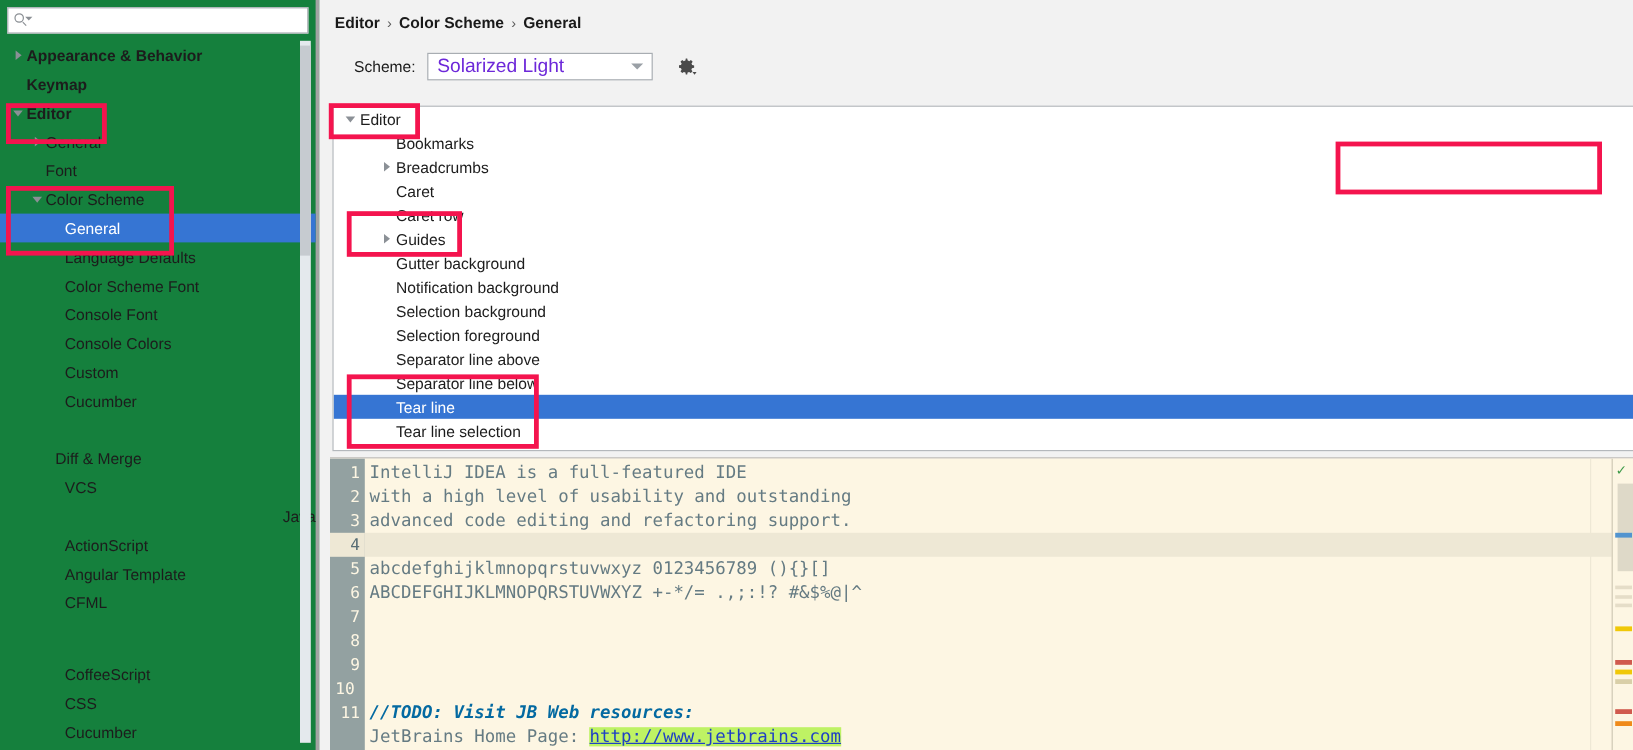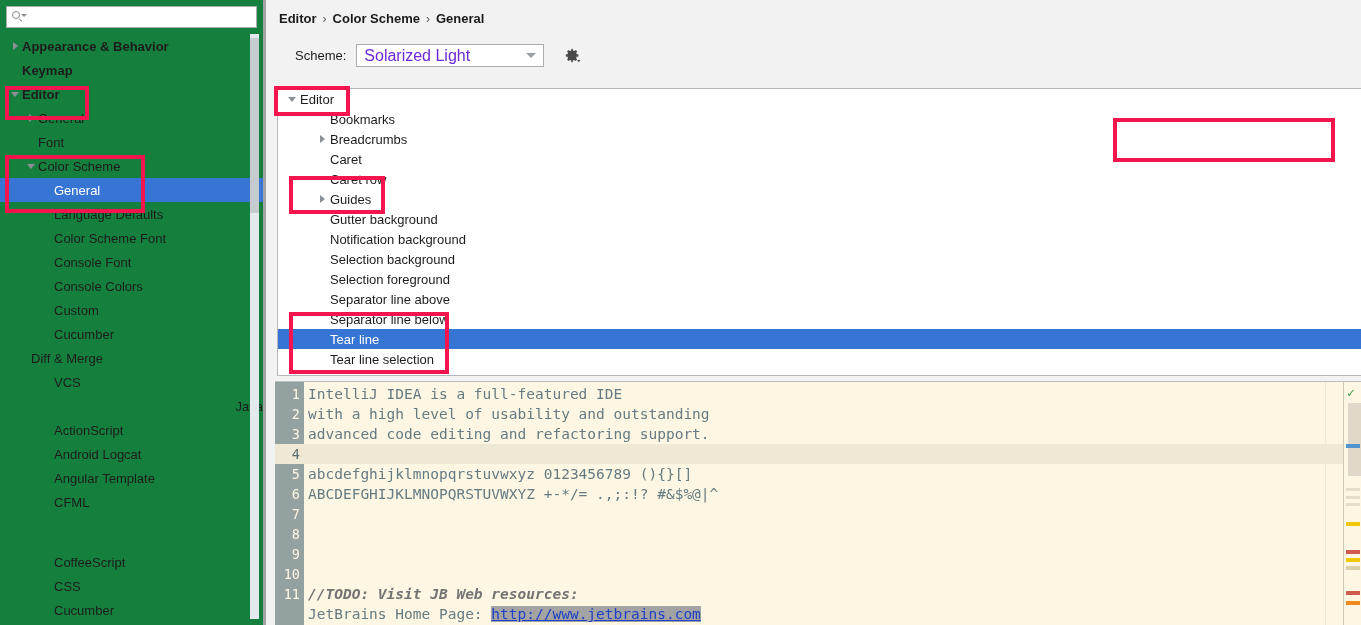--- a/index.html
+++ b/index.html
@@ -144,22 +144,22 @@
     color: #fdf6e3; font-size: 13.5px; line-height: 20px;
   }
   .gutter-num.caretrow { background: #eee8d5; color: #586e75; }
   .code-line {
     position: absolute; left: 33px; height: 20px; line-height: 20px;
     white-space: pre; color: #657b83;
   }
   .code-line.caretrow-bg {
     left: 29px; right: 0; background: #eee8d5;
   }
-  .tok-todo { color: #737373; font-weight: bold; font-style: italic; }
-  .tok-link { color: #1f40c4; text-decoration: underline; background: #a3a3a3; }
+  .tok-todo { color: #0369a1; font-weight: bold; font-style: italic; }
+  .tok-link { color: #1f40c4; text-decoration: underline; background: #bef264; }
   #right-margin {
     position: absolute; left: 1050px; top: 0; width: 1px; height: 244px;
     background: #eee8d5;
   }
   #marker-bar {
     position: absolute; right: 0; top: 0; width: 18px; height: 244px;
     background: #fdf6e3; border-left: 1px solid #cfc9b5;
   }
   .marker { position: absolute; left: 2px; width: 14px; }
   #ok-check {
@@ -246,39 +246,35 @@
           <span class="tree-label">Console Colors</span>
         </div>
         <div class="tree-row" style="padding-left: 40px;">
           <span class="tw"></span>
           <span class="tree-label">Custom</span>
         </div>
         <div class="tree-row" style="padding-left: 40px;">
           <span class="tw"></span>
           <span class="tree-label">Cucumber</span>
         </div>
-        <div class="tree-row" style="padding-left: 17px;">
+        <div class="tree-row" style="padding-left: 32px; margin-top: 24px;">
           <span class="tw"></span>
           <span class="tree-label">Diff &amp; Merge</span>
         </div>
         <div class="tree-row" style="padding-left: 40px;">
           <span class="tw"></span>
           <span class="tree-label">VCS</span>
         </div>
         <div class="tree-row" style="padding-left: 48px; justify-content: flex-end;">
           <span class="tw"></span>
           <span class="tree-label">Java</span>
         </div>
         <div class="tree-row" style="padding-left: 40px;">
           <span class="tw"></span>
           <span class="tree-label">ActionScript</span>
-        </div>
-        <div class="tree-row" style="padding-left: 40px;">
-          <span class="tw"></span>
-          <span class="tree-label">Android Logcat</span>
         </div>
         <div class="tree-row" style="padding-left: 40px;">
           <span class="tw"></span>
           <span class="tree-label">Angular Template</span>
         </div>
         <div class="tree-row" style="padding-left: 40px;">
           <span class="tw"></span>
           <span class="tree-label">CFML</span>
         </div>
         <div class="tree-row" style="padding-left: 40px; margin-top: 36px;">
@@ -401,21 +397,21 @@
     <div id="gutter">
         <div class="gutter-num" style="top: 2px;">1</div>
         <div class="gutter-num" style="top: 22px;">2</div>
         <div class="gutter-num" style="top: 42px;">3</div>
         <div class="gutter-num caretrow" style="top: 62px;">4</div>
         <div class="gutter-num" style="top: 82px;">5</div>
         <div class="gutter-num" style="top: 102px;">6</div>
         <div class="gutter-num" style="top: 122px;">7</div>
         <div class="gutter-num" style="top: 142px;">8</div>
         <div class="gutter-num" style="top: 162px;">9</div>
-        <div class="gutter-num" style="top: 182px;">10</div>
+        <div class="gutter-num" style="top: 182px; text-align: center;">10</div>
         <div class="gutter-num" style="top: 202px;">11</div>
         <div class="gutter-num" style="top: 222px; margin-top: 48px;">12</div>
         <div class="gutter-num" style="top: 242px;">13</div>
       </div>
     <div id="right-margin"></div>
     <div id="code-area">
         <div class="code-line" style="top: 2px;"><span>IntelliJ IDEA is a full-featured IDE</span></div>
         <div class="code-line" style="top: 22px;"><span>with a high level of usability and outstanding</span></div>
         <div class="code-line" style="top: 42px;"><span>advanced code editing and refactoring support.</span></div>
         <div class="code-line caretrow-bg" style="top: 62px;"></div>

